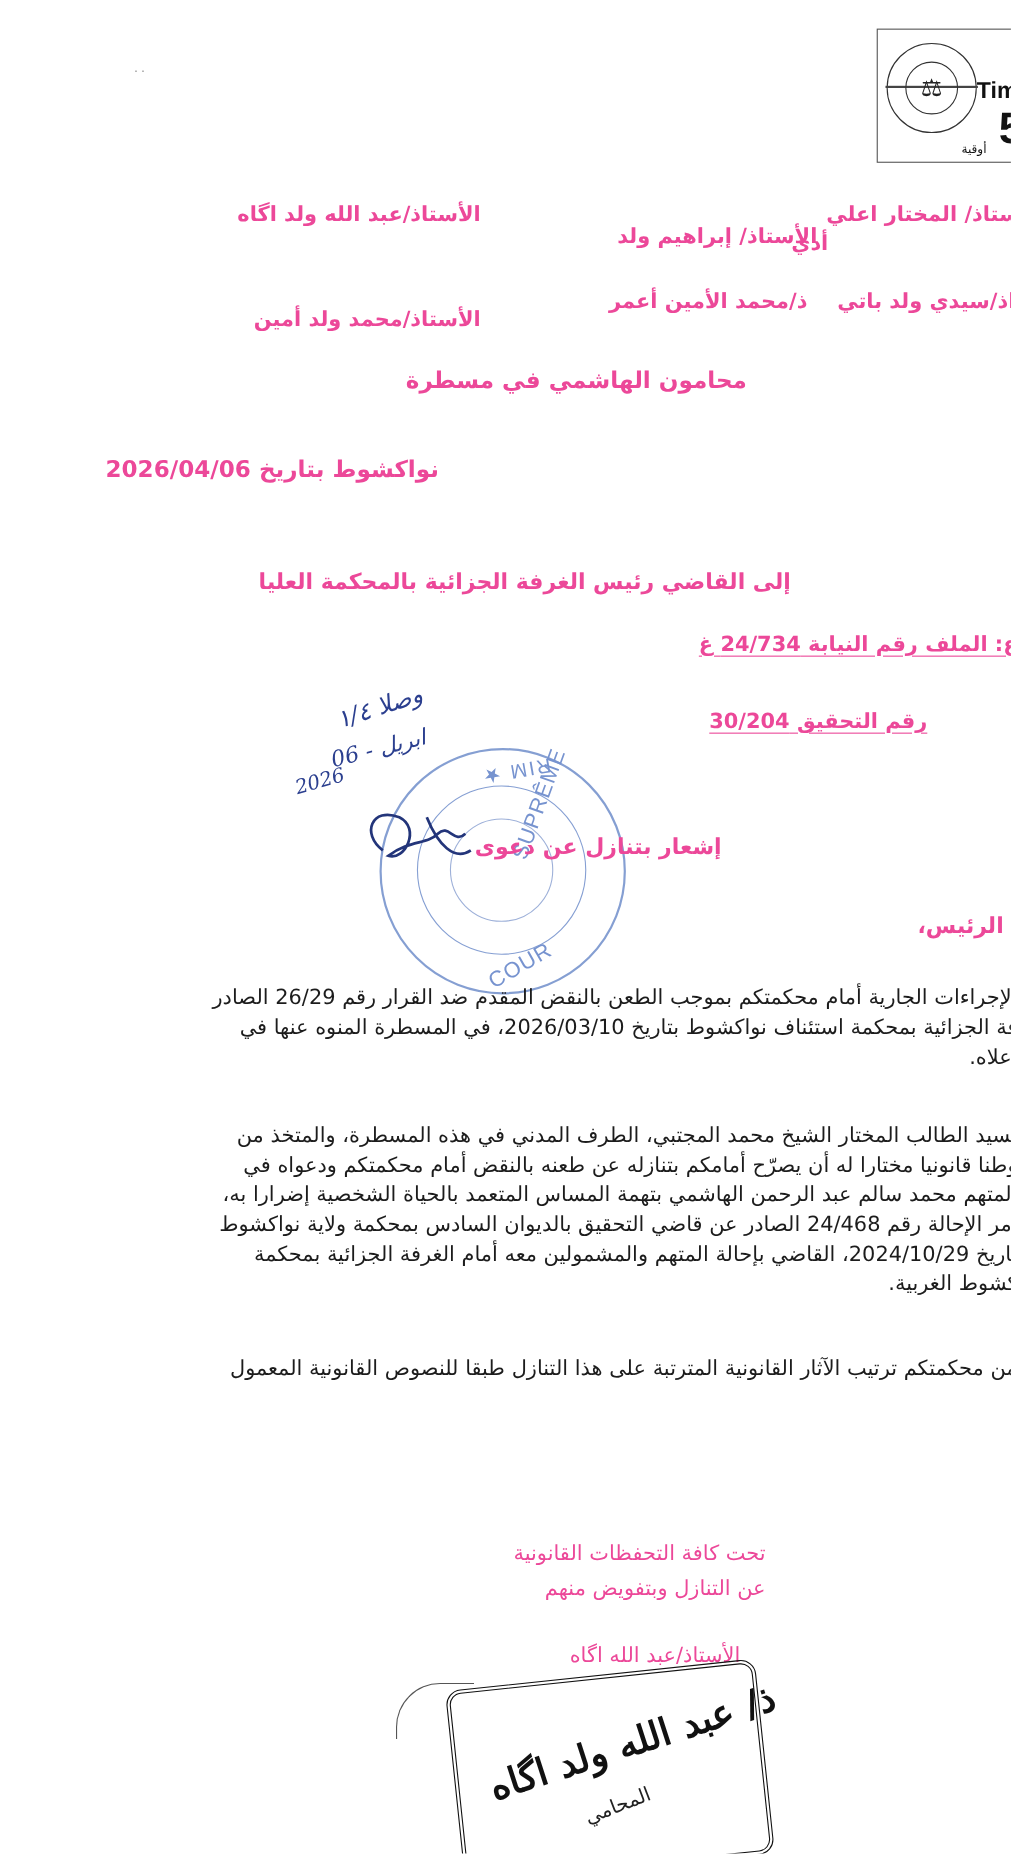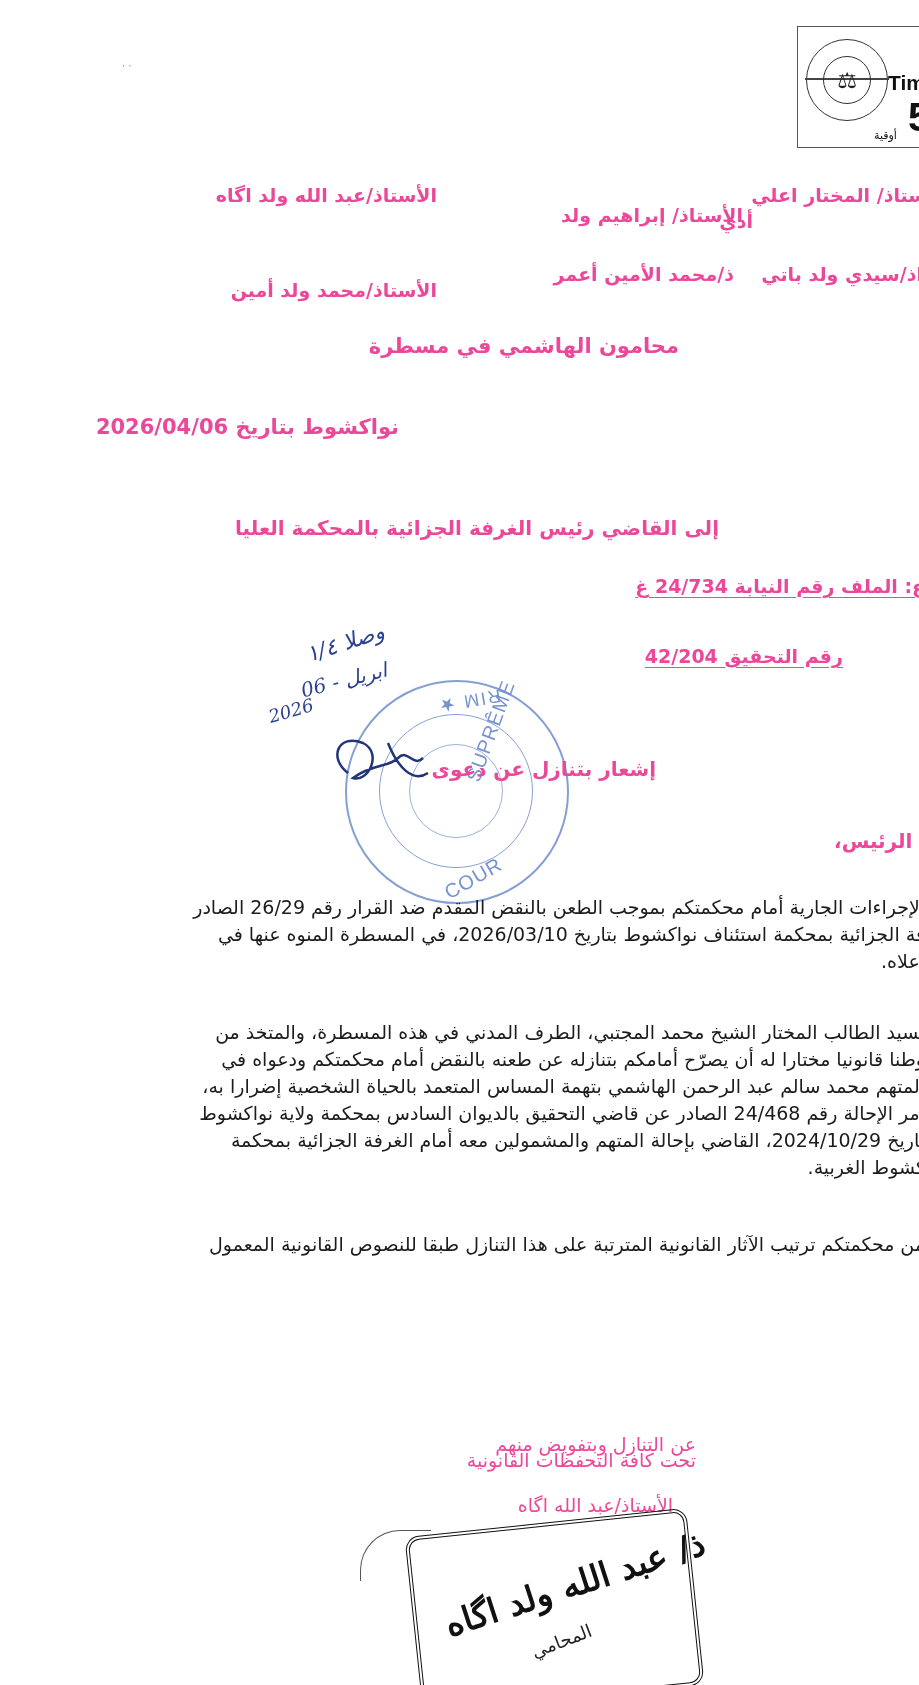--- a/index.html
+++ b/index.html
@@ -120,21 +120,21 @@
   <div class="line bold" style="right:185px;top:262px;">ذ/محمد الأمين أعمر</div>
   <div class="line bold" style="right:482px;top:262px;margin-top:16px;">الأستاذ/محمد ولد أمين</div>
 </div>
 
 <div class="line bold" style="right:240px;top:334px;font-size:21px;">محامون الهاشمي في مسطرة</div>
 <div class="line bold" style="right:520px;top:400px;font-size:21px;margin-top:15px;">نواكشوط بتاريخ 2026/04/06</div>
 
 <div class="line bold" style="right:200px;top:516px;font-size:20px;">إلى القاضي رئيس الغرفة الجزائية بالمحكمة العليا</div>
 
 <div class="line bold u" style="right:-6px;top:574px;">ع: الملف رقم  النيابة 24/734 غ</div>
-<div class="line bold u" style="right:76px;top:644px;">رقم التحقيق 42/204</div>
+<div class="line bold u" style="right:76px;top:644px;">رقم التحقيق 30/204</div>
 
 <div class="court-stamp">
   <div class="ring"></div>
   <div class="ring2"></div>
   <div class="txt-top">RIM ★</div>
   <div class="txt-side">SUPRÊME</div>
   <div class="txt-bottom">COUR</div>
 </div>
 
 <div class="handwriting" style="left:305px;top:630px;font-size:22px;transform:rotate(-18deg);">وصلا ١/٤</div>
@@ -160,21 +160,21 @@
   <div class="line body-line" style="right:-6px;top:1074px;">المتهم محمد سالم عبد الرحمن الهاشمي بتهمة المساس المتعمد بالحياة الشخصية إضرارا به،</div>
   <div class="line body-line" style="right:-6px;top:1101px;">أمر الإحالة رقم 24/468 الصادر عن قاضي التحقيق بالديوان السادس بمحكمة ولاية نواكشوط</div>
   <div class="line body-line" style="right:-6px;top:1128px;">تاريخ 2024/10/29، القاضي بإحالة المتهم والمشمولين معه أمام الغرفة الجزائية بمحكمة</div>
   <div class="line body-line" style="right:-6px;top:1155px;">كشوط الغربية.</div>
 </div>
 
 <div>
   <div class="line body-line" style="right:-6px;top:1232px;">من محكمتكم ترتيب الآثار القانونية المترتبة على هذا التنازل طبقا للنصوص القانونية المعمول</div>
 </div>
 
-<div class="line" style="right:223px;top:1448px;font-size:19px;">تحت كافة التحفظات القانونية</div>
+<div class="line" style="right:223px;top:1400px;font-size:19px;">تحت كافة التحفظات القانونية</div>
 <div class="line" style="right:223px;top:1432px;font-size:19px;">عن التنازل وبتفويض منهم</div>
 <div class="line" style="right:246px;top:1493px;font-size:19px;">الأستاذ/عبد الله اگاه</div>
 
 <div class="sig-curve"></div>
 <div class="lawyer-stamp">
   <div class="stamp-name">ذ/ عبد الله ولد اگاه</div>
   <div class="stamp-title">المحامي</div>
 </div>
 
 </body></html>

